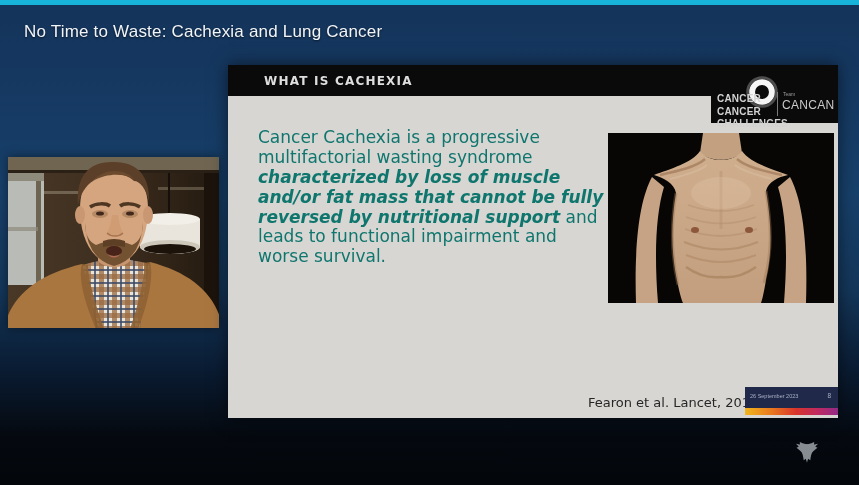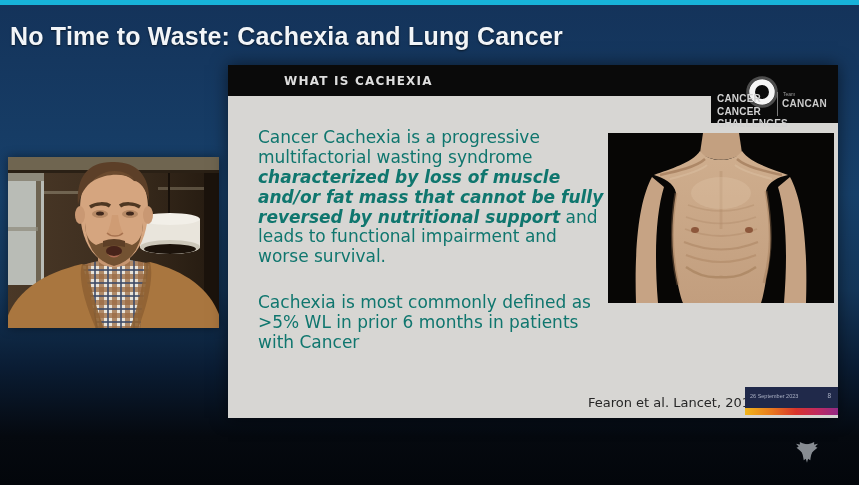--- a/index.html
+++ b/index.html
@@ -4,45 +4,45 @@
 <style>
   * { margin:0; padding:0; box-sizing:border-box; }
   html,body { width:859px; height:485px; overflow:hidden; }
   .screen {
     position:relative; width:859px; height:485px;
     background:linear-gradient(180deg,#14335a 0%,#17406a 40%,#143659 60%,#0a1c33 76%,#05090f 90%,#03060b 100%);
     font-family:"Liberation Sans",sans-serif;
   }
   .top-bar { position:absolute; top:0; left:0; width:859px; height:5px; background:#17b3d9; }
   .main-title {
-    position:absolute; left:10px; top:22px; font-size:25px; font-weight:bold;
+    position:absolute; left:24px; top:22px; font-size:17px; font-weight:normal;
     color:#f2f5f8; letter-spacing:.2px; text-shadow:0 1px 2px rgba(0,0,0,.6);
   }
   .webcam {
     position:absolute; left:8px; top:157px; width:211px; height:171px;
     overflow:hidden; background:#3a2c1f; box-shadow:0 0 10px rgba(0,0,0,.45);
   }
   .slide {
     position:absolute; left:228px; top:65px; width:610px; height:353px;
     background:#d7d6d3; box-shadow:0 0 16px rgba(0,0,0,.55);
   }
   .slide-header {
     position:absolute; top:0; left:0; width:610px; height:31px;
     background:#0a0a0a; display:flex; align-items:center;
   }
   .slide-header-title {
-    margin-left:56px; font-family:"DejaVu Sans",sans-serif; font-size:12px;
+    margin-left:36px; font-family:"DejaVu Sans",sans-serif; font-size:12px;
     font-weight:bold; letter-spacing:1.2px; color:#dedede;
   }
   .logo-box { position:absolute; top:0; right:0; width:127px; height:58px; background:#0a0a0a; z-index:3; }
   .cgc-ring { position:absolute; left:33px; top:9px; }
   .cgc-text { position:absolute; left:6px; top:28px; font-size:10px; font-weight:bold; color:#d2d2d2; line-height:1.25; letter-spacing:.2px; }
   .team-divider { position:absolute; left:66px; top:27px; width:1px; height:24px; background:#7a7a7a; }
   .team-label { position:absolute; left:72px; top:26px; font-size:5px; color:#9a9a9a; }
-  .team-name { position:absolute; left:71px; top:33px; font-size:10px; font-weight:bold; color:#cbcbcb; letter-spacing:.3px; }
+  .team-name { position:absolute; left:71px; top:33px; font-size:12px; font-weight:normal; color:#cbcbcb; letter-spacing:.3px; }
   .p-def, .p-common {
     position:absolute; left:30px; width:354px;
     font-family:"DejaVu Sans",sans-serif; font-size:17px; line-height:1.17; color:#0f766e;
   }
   .p-def { top:63px; }
   .p-common { top:228px; }
   .emph { font-weight:bold; font-style:italic; }
   .patient-img { position:absolute; left:380px; top:68px; width:226px; height:170px; background:#000; }
   .citation {
     position:absolute; left:360px; top:330px;
@@ -138,21 +138,20 @@
         <div>CANCER</div>
         <div>CHALLENGES</div>
       </div>
       <div class="team-divider"></div>
       <div class="team-label">Team</div>
       <div class="team-name">CANCAN</div>
     </div>
 
     <div class="p-def"><span>Cancer Cachexia is a progressive multifactorial wasting syndrome </span><span class="emph">characterized by loss of muscle and/or fat mass that cannot be fully reversed by nutritional support</span><span> and leads to functional impairment and worse survival.</span></div>
 
-    <div class="p-common">Cachexia is most commonly defined as &gt;5% WL in prior 6 months in patients with Cancer</div>
 
     <div class="patient-img">
       <svg viewBox="0 0 226 170" width="226" height="170">
         <defs>
           <linearGradient id="skin" x1="0" y1="0" x2="0" y2="1">
             <stop offset="0" stop-color="#cfae8e"></stop>
             <stop offset="1" stop-color="#c29e7e"></stop>
           </linearGradient>
         </defs>
         <rect width="226" height="170" fill="#070605"></rect>

